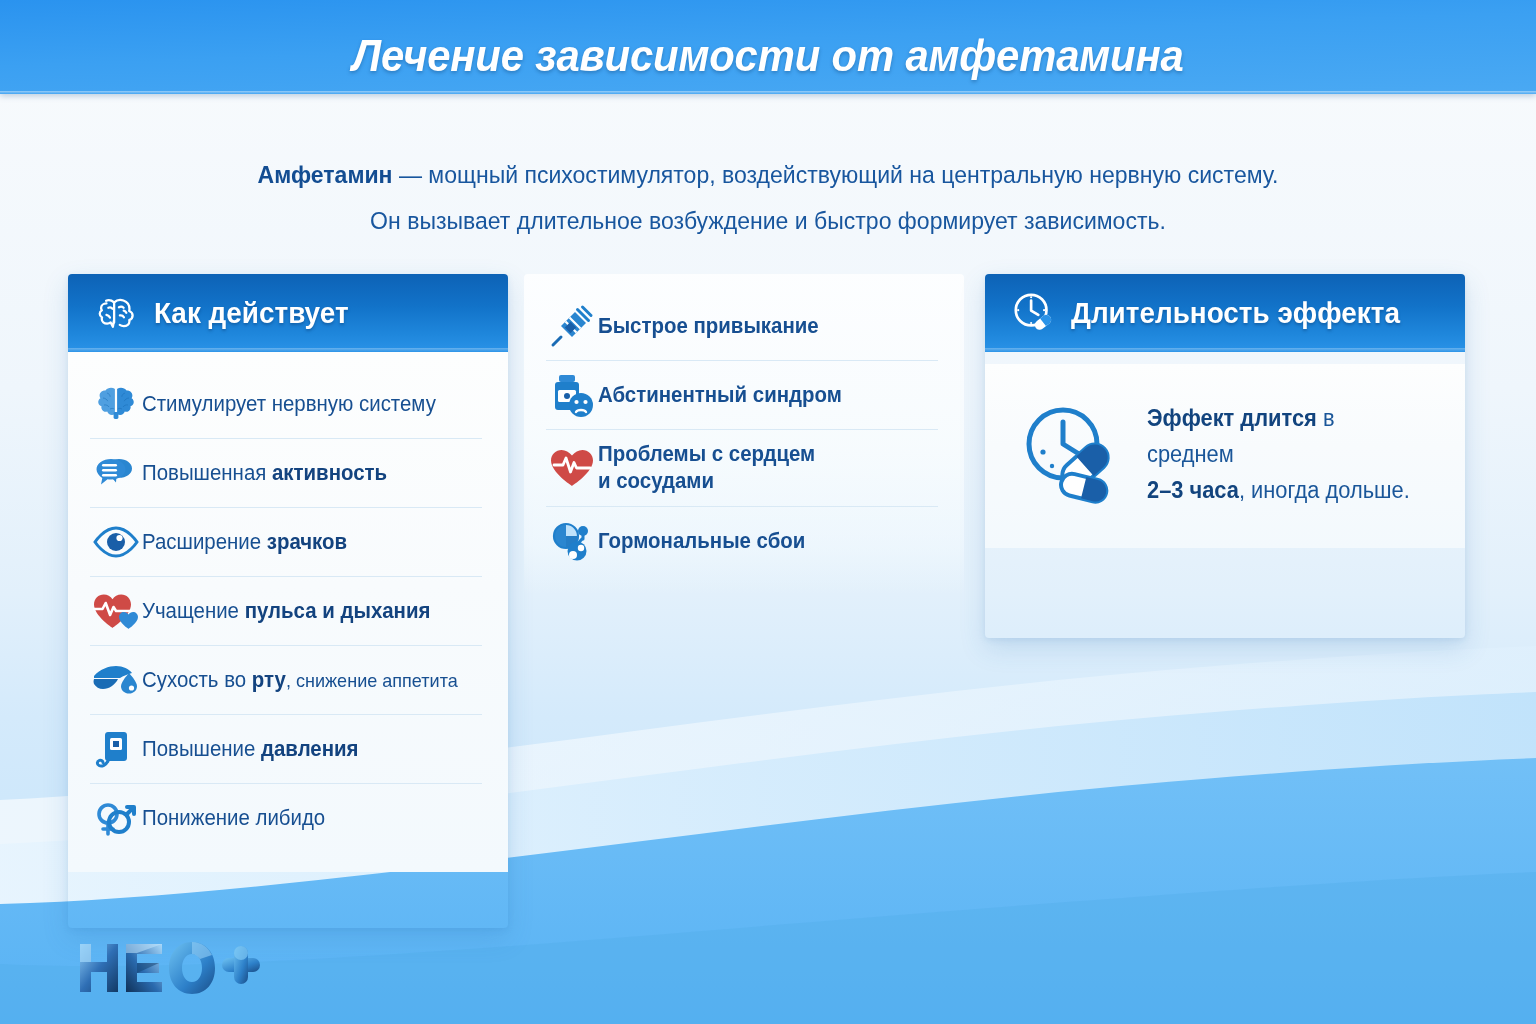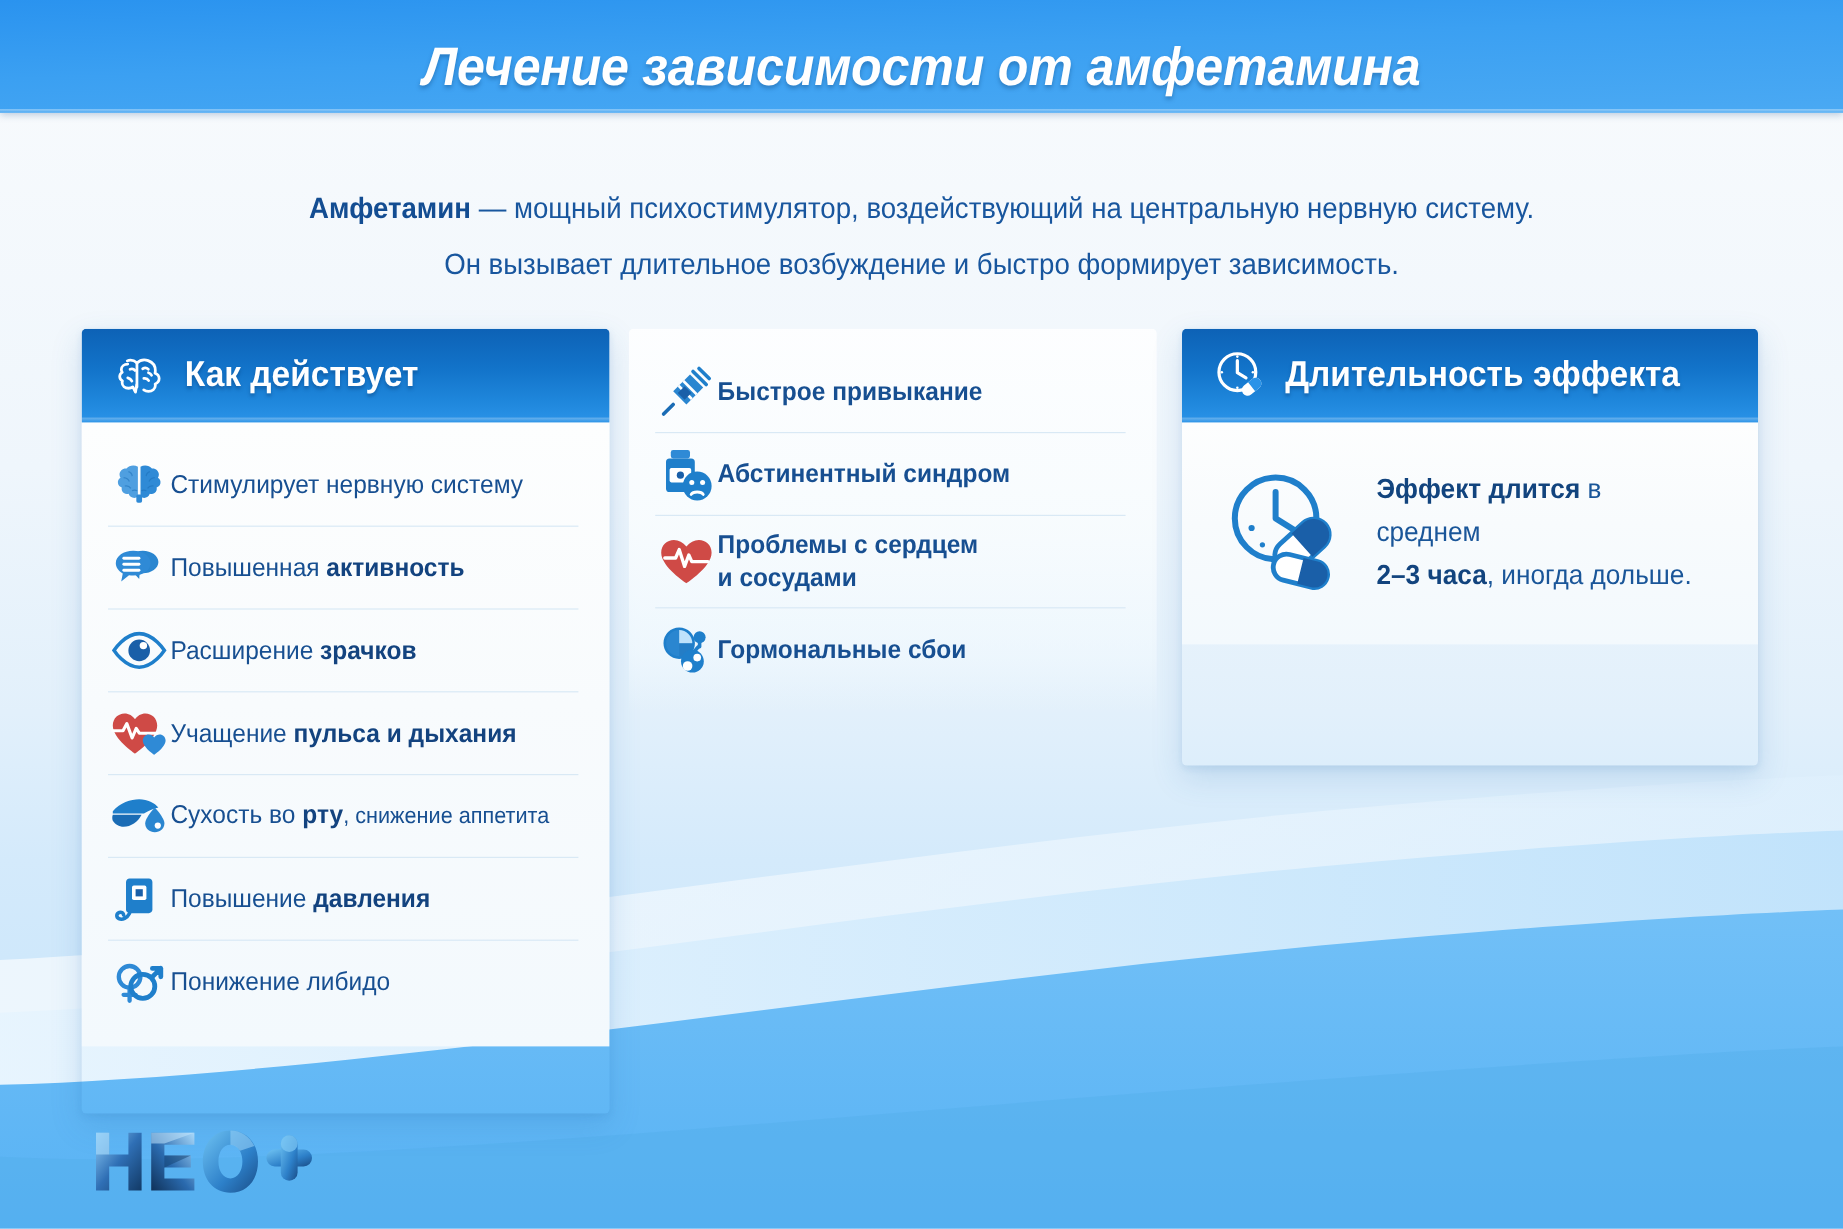--- a/index.html
+++ b/index.html
@@ -105,20 +105,21 @@
   .row .ico { flex: 0 0 52px; width: 52px; height: 46px; display: flex; align-items: center; justify-content: center; }
   .row .ico svg { display: block; }
   .row .txt { color: #174f91; font-size: 21.5px; line-height: 27px; transform: scaleX(0.95); transform-origin: left center; }
   .row .txt b { font-weight: 700; color: #13437f; }
   .row .txt .sm { font-size: 19px; }
 
   
   .effect-block {
     display: flex; align-items: center; gap: 20px;
     padding: 36px 30px 40px 34px;
+    margin-top: 12px;
   }
   .effect-text { color: #1a5699; font-size: 23px; line-height: 36px; transform: scaleX(0.95); transform-origin: left center; }
   .effect-text b { font-weight: 700; color: #12447e; }
 
   
   .logo { position: absolute; left: 76px; top: 938px; z-index: 6; }
 </style>
 </head>
 <body>
 

